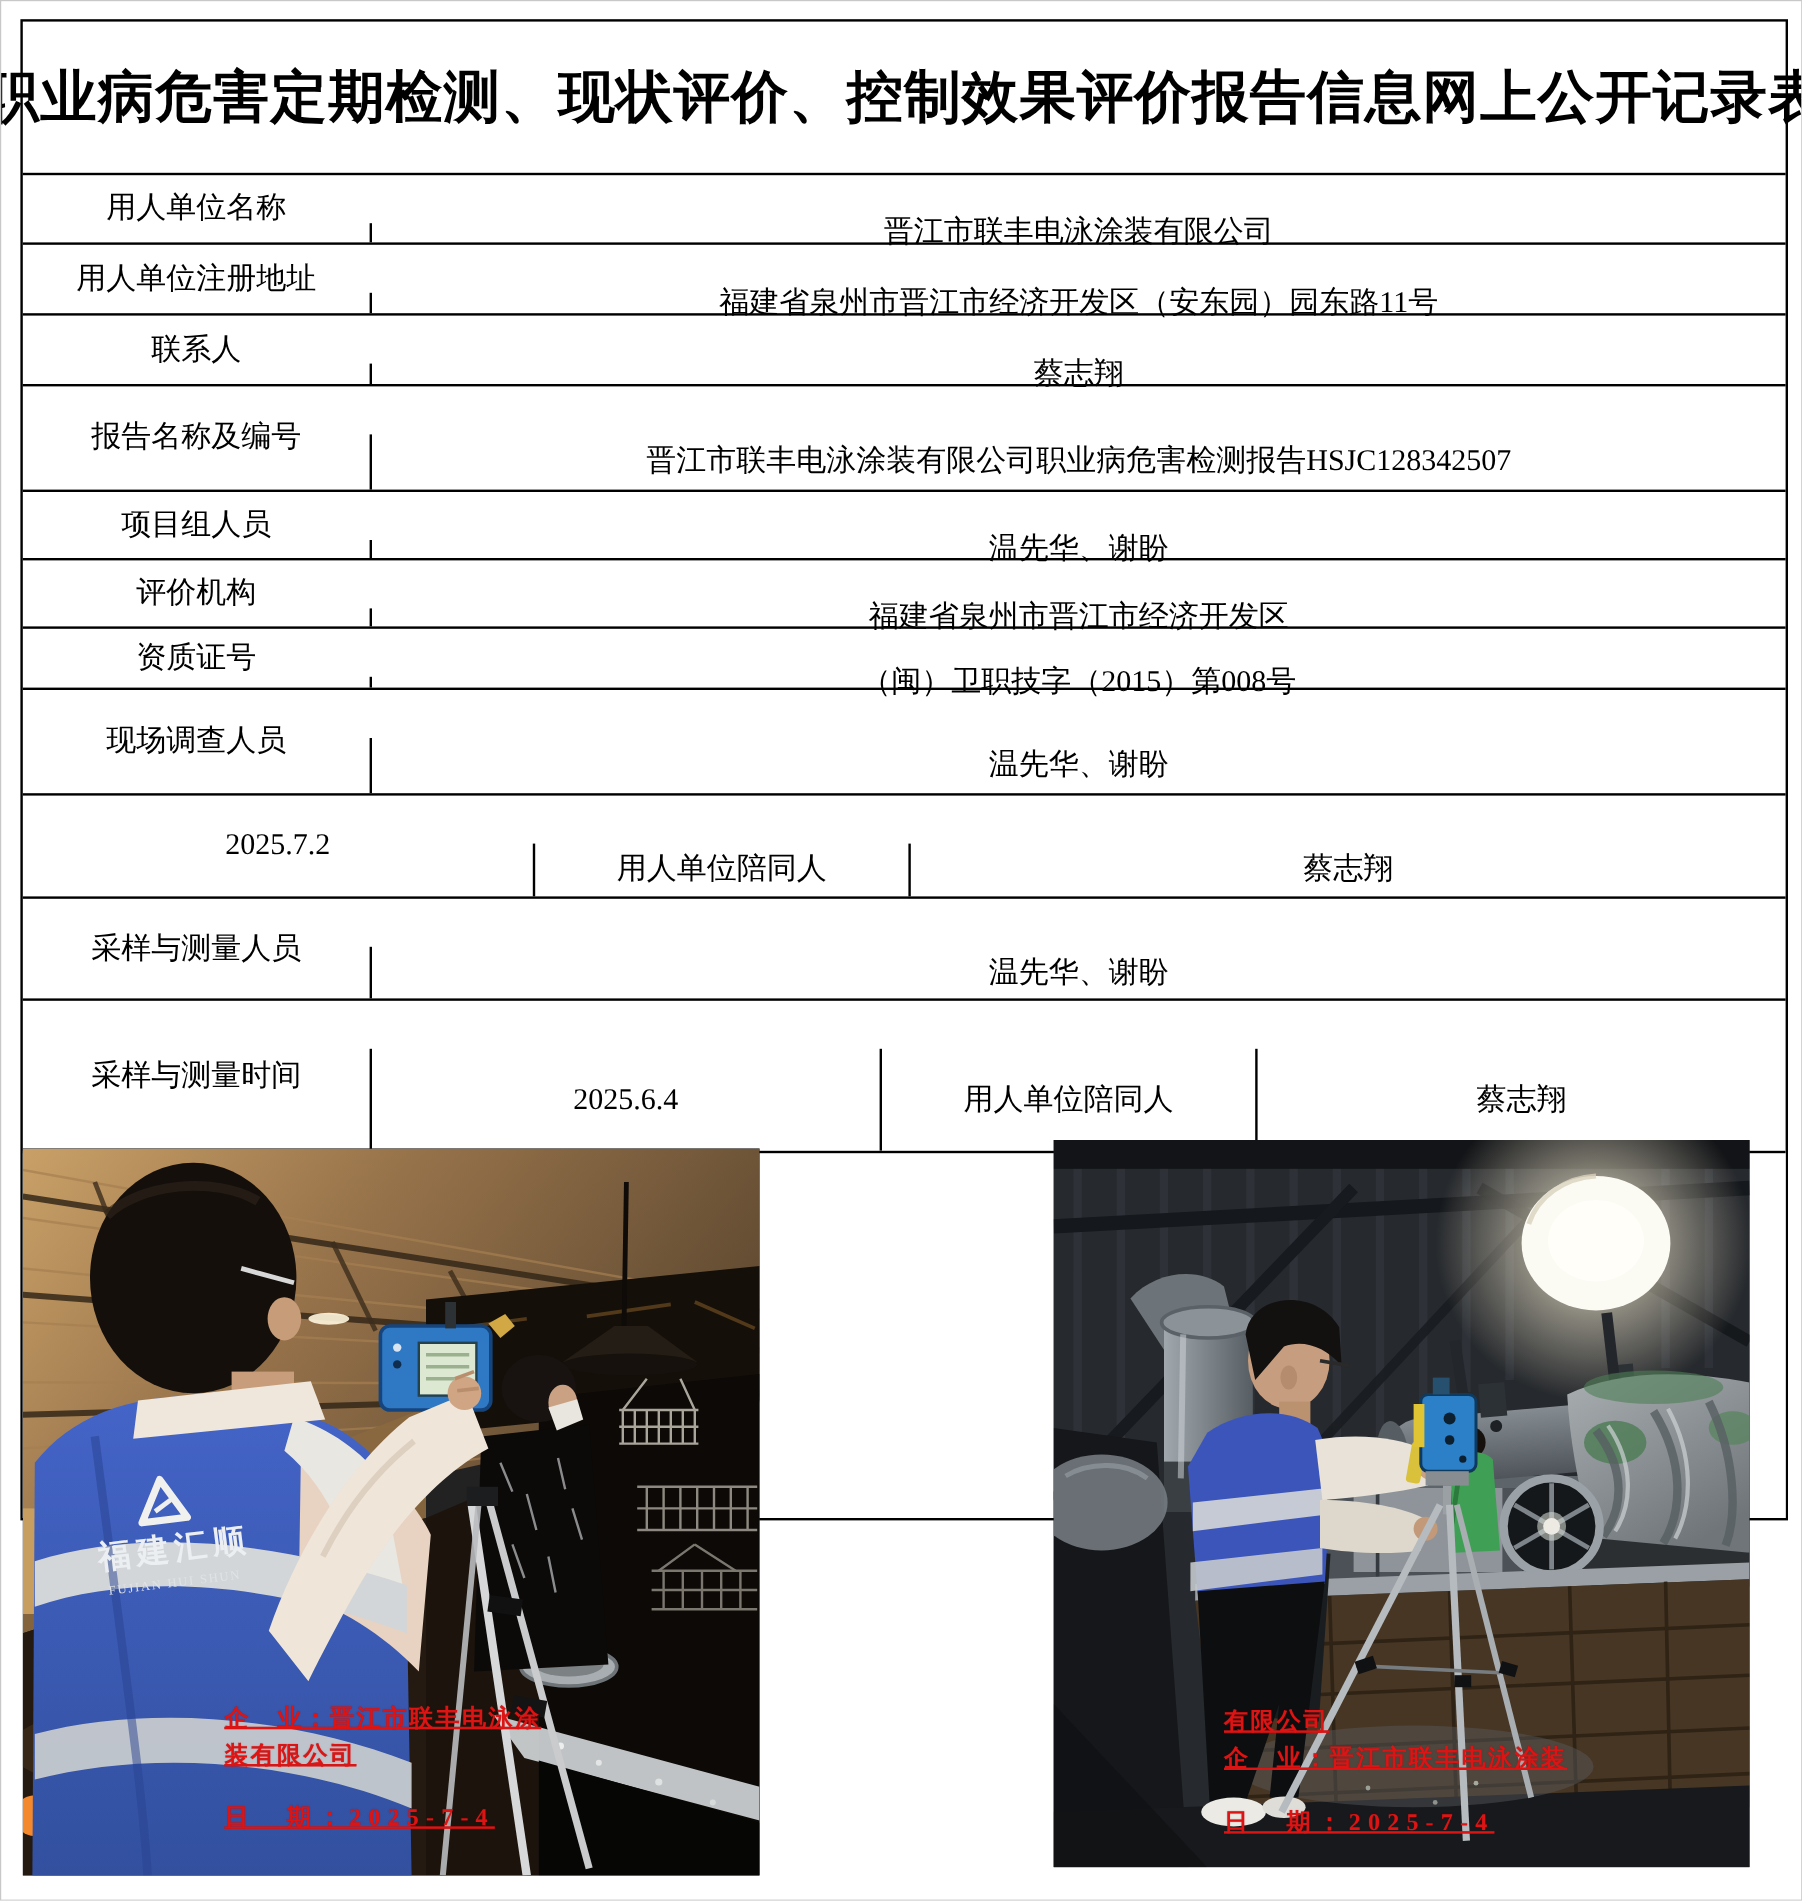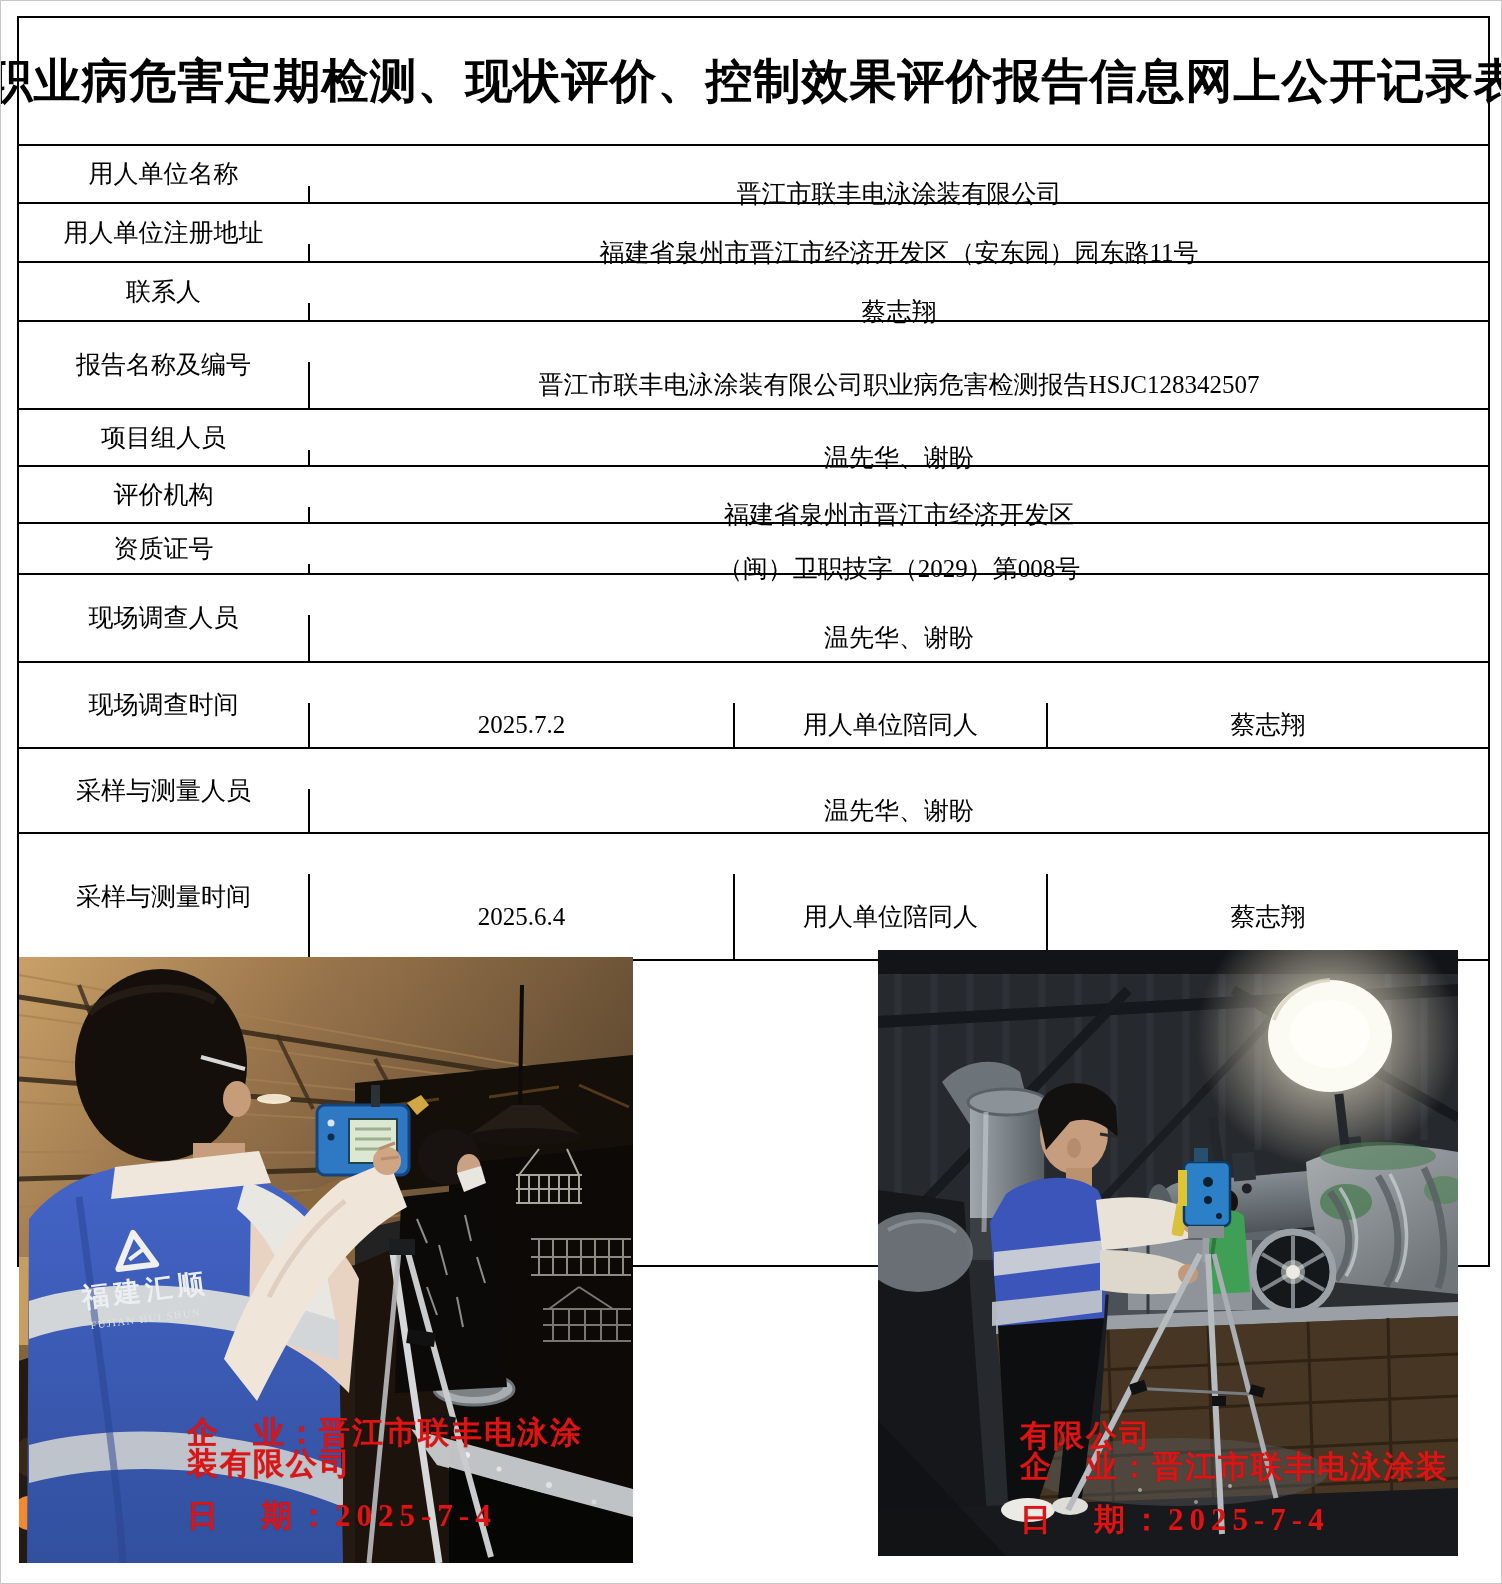--- a/index.html
+++ b/index.html
@@ -16,22 +16,22 @@
   .label{width:289px;flex:none;}
   .value{flex:1;}
   .c2{width:425px;flex:none;text-align:center;}
   .c3{width:313px;flex:none;}
   .c4{flex:1;}
   .photos-row{flex:1;border-top:2px solid #000;background:#fff;}
   .photo{position:absolute;overflow:hidden;background:#222;}
   .photo svg{display:block;width:100%;height:100%;}
   .photo-left{left:18px;top:956px;width:614px;height:606px;}
   .photo-right{left:877px;top:949px;width:580px;height:606px;}
-  .wm{position:absolute;color:#dd1414;font-weight:bold;font-size:31px;line-height:31px;
-      letter-spacing:2px;white-space:nowrap;text-shadow:0 0 1px rgba(150,0,0,.5);}
+  .wm{position:absolute;color:#dd1414;font-weight:bold;font-size:20px;line-height:31px;
+      letter-spacing:2px;white-space:nowrap;text-shadow:0 0 1px rgba(150,0,0,.5);text-decoration:underline;}
   .wm-date{letter-spacing:6px;}
   .pl-co{left:168px;top:460px;}
   .pl-date{left:168px;top:543px;}
   .pr-co{left:142px;top:470px;}
   .pr-date{left:142px;top:554px;}
 </style>
 </head>
 <body>
 
 <div class="page">
@@ -58,28 +58,27 @@
     <div class="trow" style="height:57px">
       <div class="cell label">项目组人员</div>
       <div class="cell value">温先华、谢盼</div>
     </div>
     <div class="trow" style="height:57px">
       <div class="cell label">评价机构</div>
       <div class="cell value">福建省泉州市晋江市经济开发区</div>
     </div>
     <div class="trow" style="height:51px">
       <div class="cell label">资质证号</div>
-      <div class="cell value">（闽）卫职技字（2029）第008号</div>
+      <div class="cell value">（闽）卫职技字（2015）第008号</div>
     </div>
     <div class="trow" style="height:88px">
       <div class="cell label">现场调查人员</div>
       <div class="cell value">温先华、谢盼</div>
     </div>
     <div class="trow" style="height:86px">
-      <div class="cell label">现场调查时间</div>
       <div class="cell c2">2025.7.2</div>
       <div class="cell c3">用人单位陪同人</div>
       <div class="cell c4">蔡志翔</div>
     </div>
     <div class="trow" style="height:85px">
       <div class="cell label">采样与测量人员</div>
       <div class="cell value">温先华、谢盼</div>
     </div>
     <div class="trow" style="height:127px">
       <div class="cell label">采样与测量时间</div>

